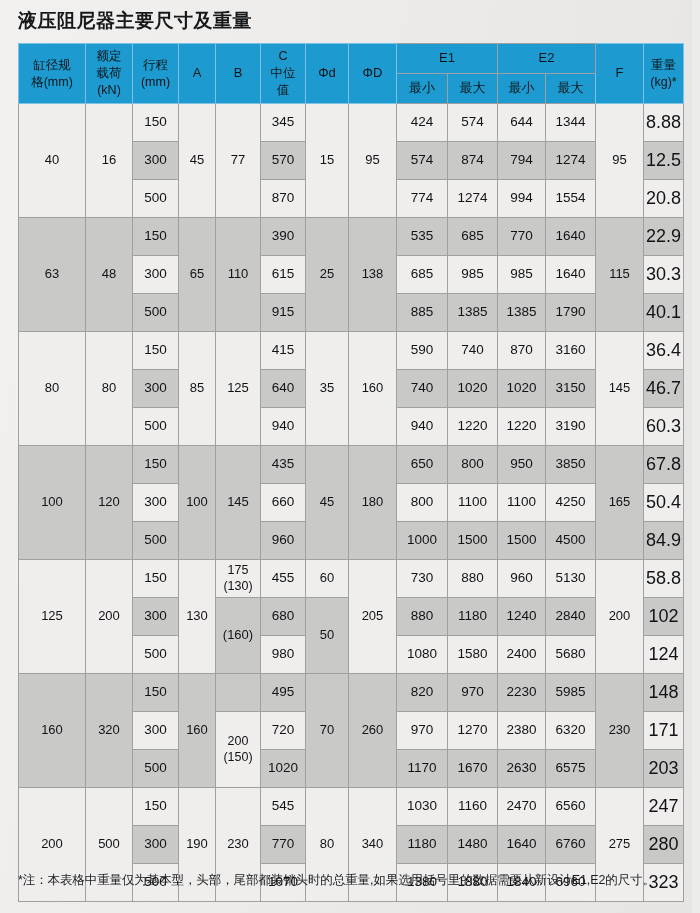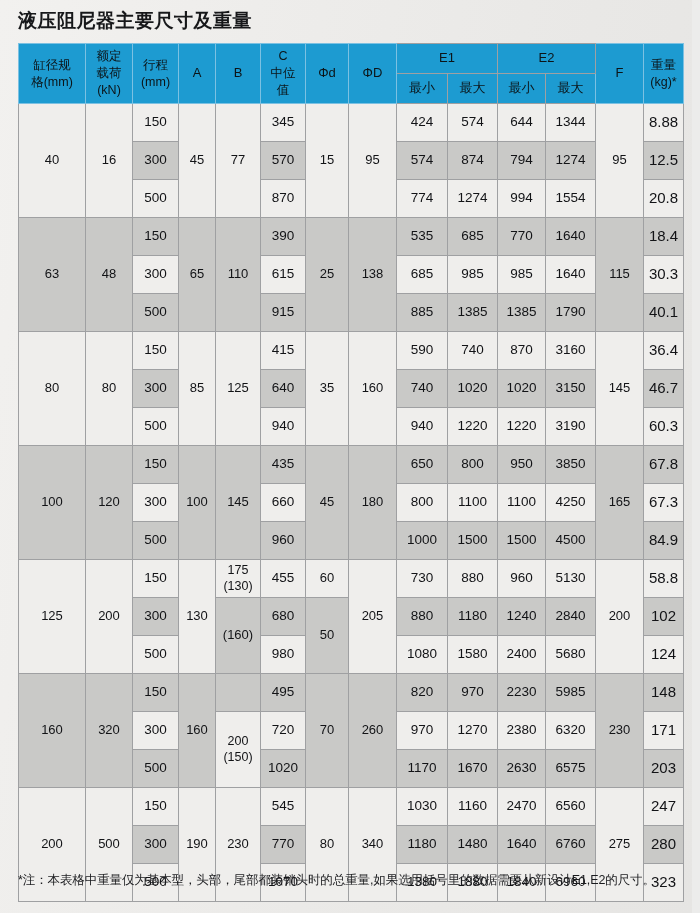--- a/index.html
+++ b/index.html
@@ -54,21 +54,21 @@
     padding: 2px 1px;
   }
   thead th.outer { border-color: #7cc1e2; }
   thead tr.r1 th { height: 30px; }
   thead tr.r2 th { height: 30px; text-align: center; }
   .hdr-multi { line-height: 1.35; }
   tbody td { height: 38px; }
   tbody tr.stripe td { background: #c9c9c7; }
   tbody tr.plain td { background: #efeeec; }
   td.group, td.spanB, td.spanPhid { font-size: 13px; }
-  td.wt { font-size: 15px; }
+  td.wt { font-size: 18px; }
   td.stroke { font-size: 13.5px; }
   td.cval { font-size: 13.5px; }
   .sub { display:block; font-size:12.5px; }
   #footnote {
     position: absolute;
     left: 18px; top: 872px;
     font-size: 12.5px;
     color: #1a1b1e;
     font-weight: 400;
     white-space: nowrap;
@@ -191,21 +191,21 @@
             <td class="group" rowspan="3">65</td>
             <td class="group" rowspan="3">110</td>
             <td class="cval">390</td>
             <td class="group" rowspan="3">25</td>
             <td class="group" rowspan="3">138</td>
             <td class="cval">535</td>
             <td class="cval">685</td>
             <td class="cval">770</td>
             <td class="cval">1640</td>
             <td class="group" rowspan="3">115</td>
-            <td class="wt">18.4</td>
+            <td class="wt">22.9</td>
           </tr>
           <tr class="plain">
             <td class="stroke">300</td>
             <td class="cval">615</td>
             <td class="cval">685</td>
             <td class="cval">985</td>
             <td class="cval">985</td>
             <td class="cval">1640</td>
             <td class="wt">30.3</td>
           </tr>
@@ -268,21 +268,21 @@
             <td class="group" rowspan="3">165</td>
             <td class="wt">67.8</td>
           </tr>
           <tr class="plain">
             <td class="stroke">300</td>
             <td class="cval">660</td>
             <td class="cval">800</td>
             <td class="cval">1100</td>
             <td class="cval">1100</td>
             <td class="cval">4250</td>
-            <td class="wt">67.3</td>
+            <td class="wt">50.4</td>
           </tr>
           <tr class="stripe">
             <td class="stroke">500</td>
             <td class="cval">960</td>
             <td class="cval">1000</td>
             <td class="cval">1500</td>
             <td class="cval">1500</td>
             <td class="cval">4500</td>
             <td class="wt">84.9</td>
           </tr>

